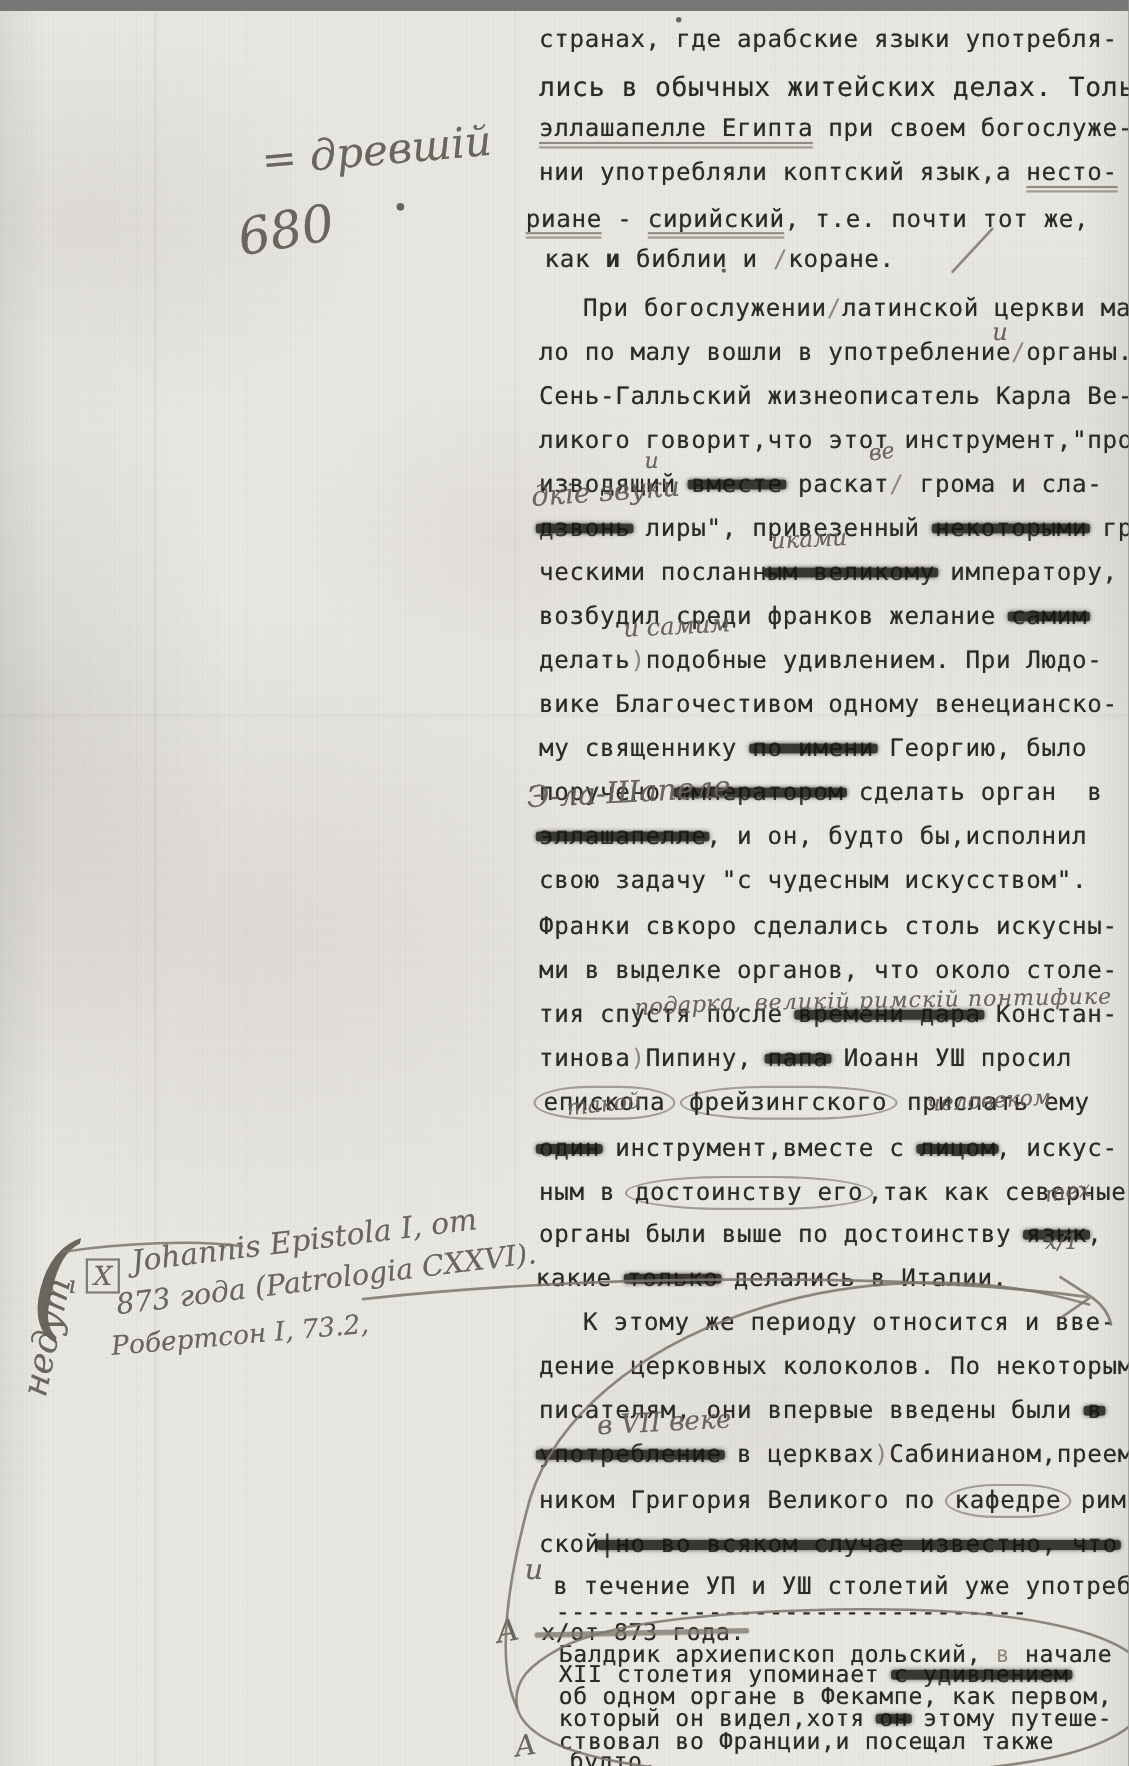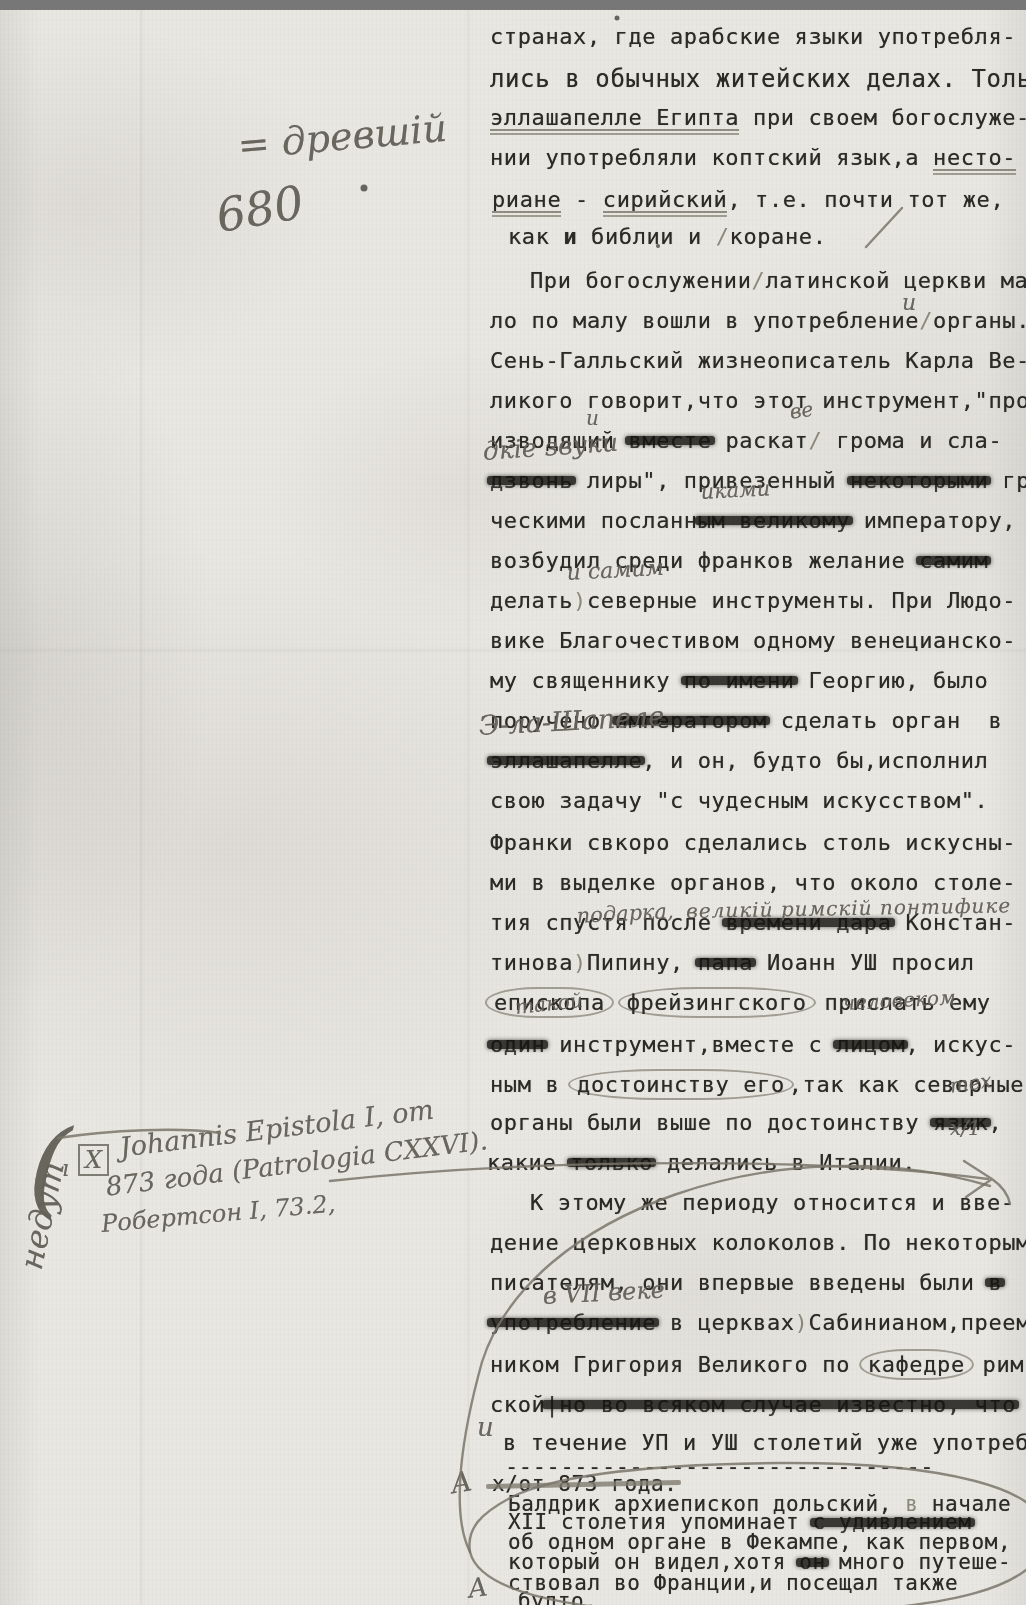--- a/index.html
+++ b/index.html
@@ -48,31 +48,31 @@
 </style>
 </head>
 <body>
 
 <div id="page">
   <div id="typed-layer">
       <div class="tl" style="top: 14px; left: 490px; font-size: 22px;"><span class="sg n">странах, где арабские языки употребля-</span></div>
       <div class="tl" style="top: 55px; left: 490px; font-size: 24px;"><span class="sg n">лись в обычных житейских делах. Только</span></div>
       <div class="tl" style="top: 95px; left: 490px; font-size: 22px;"><span class="sg u">эллашапелле Египта</span><span class="sg n"> при своем богослуже-</span></div>
       <div class="tl" style="top: 135px; left: 490px; font-size: 22px;"><span class="sg n">нии употребляли коптский язык,а </span><span class="sg u">несто-</span></div>
-      <div class="tl" style="top: 177px; left: 492px; font-size: 22px;"><span class="sg u">риане</span><span class="sg n"> - </span><span class="sg u">сирийский</span><span class="sg n">, т.е. почти тот же,</span></div>
-      <div class="tl" style="top: 214px; left: 508px; font-size: 22px;"><span class="sg n">как </span><span class="sg b">и</span><span class="sg n"> библии и </span><span class="sg p">/</span><span class="sg n">коране.</span></div>
+      <div class="tl" style="top: 177px; left: 478px; font-size: 22px;"><span class="sg u">риане</span><span class="sg n"> - </span><span class="sg u">сирийский</span><span class="sg n">, т.е. почти тот же,</span></div>
+      <div class="tl" style="top: 214px; left: 495px; font-size: 22px;"><span class="sg n">как </span><span class="sg b">и</span><span class="sg n"> библии и </span><span class="sg p">/</span><span class="sg n">коране.</span></div>
       <div class="tl" style="top: 258px; left: 530px; font-size: 22px;"><span class="sg n">При богослужении</span><span class="sg p">/</span><span class="sg n">латинской церкви ма-</span></div>
       <div class="tl" style="top: 298px; left: 490px; font-size: 22px;"><span class="sg n">ло по малу вошли в употребление</span><span class="sg p">/</span><span class="sg n">органы.</span></div>
       <div class="tl" style="top: 338px; left: 490px; font-size: 22px;"><span class="sg n">Сень-Галльский жизнеописатель Карла Ве-</span></div>
       <div class="tl" style="top: 378px; left: 490px; font-size: 22px;"><span class="sg n">ликого говорит,что этот инструмент,"про-</span></div>
       <div class="tl" style="top: 418px; left: 490px; font-size: 22px;"><span class="sg n">изводящий </span><span class="sg x">вместе</span><span class="sg n"> раскат</span><span class="sg p">/</span><span class="sg n"> грома и сла-</span></div>
       <div class="tl" style="top: 458px; left: 490px; font-size: 22px;"><span class="sg x">дзвонь</span><span class="sg n"> лиры", привезенный </span><span class="sg x">некоторыми</span><span class="sg n"> гре-</span></div>
       <div class="tl" style="top: 498px; left: 490px; font-size: 22px;"><span class="sg n">ческими посланн</span><span class="sg x">ым великому</span><span class="sg n"> императору,</span></div>
       <div class="tl" style="top: 538px; left: 490px; font-size: 22px;"><span class="sg n">возбудил среди франков желание </span><span class="sg x">самим</span></div>
-      <div class="tl" style="top: 578px; left: 490px; font-size: 22px;"><span class="sg n">делать</span><span class="sg p">)</span><span class="sg n">северные инструменты. При Людо-</span></div>
+      <div class="tl" style="top: 578px; left: 490px; font-size: 22px;"><span class="sg n">делать</span><span class="sg p">)</span><span class="sg n">подобные удивлением. При Людо-</span></div>
       <div class="tl" style="top: 618px; left: 490px; font-size: 22px;"><span class="sg n">вике Благочестивом одному венецианско-</span></div>
       <div class="tl" style="top: 658px; left: 490px; font-size: 22px;"><span class="sg n">му священнику </span><span class="sg x">по имени</span><span class="sg n"> Георгию, было</span></div>
       <div class="tl" style="top: 698px; left: 490px; font-size: 22px;"><span class="sg n">поручено </span><span class="sg x">императором</span><span class="sg n"> сделать орган  в</span></div>
       <div class="tl" style="top: 738px; left: 490px; font-size: 22px;"><span class="sg x">эллашапелле</span><span class="sg n">, и он, будто бы,исполнил</span></div>
       <div class="tl" style="top: 778px; left: 490px; font-size: 22px;"><span class="sg n">свою задачу "с чудесным искусством".</span></div>
       <div class="tl" style="top: 820px; left: 490px; font-size: 22px;"><span class="sg n">Франки свкоро сделались столь искусны-</span></div>
       <div class="tl" style="top: 860px; left: 490px; font-size: 22px;"><span class="sg n">ми в выделке органов, что около столе-</span></div>
       <div class="tl" style="top: 900px; left: 490px; font-size: 22px;"><span class="sg n">тия спустя после </span><span class="sg x">времени дара</span><span class="sg n"> Констан-</span></div>
       <div class="tl" style="top: 940px; left: 490px; font-size: 22px;"><span class="sg n">тинова</span><span class="sg p">)</span><span class="sg n">Пипину, </span><span class="sg x">папа</span><span class="sg n"> Иоанн УШ просил</span></div>
       <div class="tl" style="top: 980px; left: 490px; font-size: 22px;"><span class="sg c">епископа</span><span class="sg n"> </span><span class="sg c">фрейзингского</span><span class="sg n"> прислать ему</span></div>
@@ -85,21 +85,21 @@
       <div class="tl" style="top: 1260px; left: 490px; font-size: 22px;"><span class="sg n">писателям, они впервые введены были </span><span class="sg x">в</span></div>
       <div class="tl" style="top: 1300px; left: 490px; font-size: 22px;"><span class="sg x">употребление</span><span class="sg n"> в церквах</span><span class="sg p">)</span><span class="sg n">Сабинианом,преем-</span></div>
       <div class="tl" style="top: 1342px; left: 490px; font-size: 22px;"><span class="sg n">ником Григория Великого по </span><span class="sg c">кафедре</span><span class="sg n"> рим-</span></div>
       <div class="tl" style="top: 1382px; left: 490px; font-size: 22px;"><span class="sg n">ской</span><span class="sg x">|но во всяком случае известно, что</span></div>
       <div class="tl" style="top: 1420px; left: 503px; font-size: 22px;"><span class="sg n">в течение УП и УШ столетий уже употреб-</span></div>
       <div class="tl" style="top: 1444px; left: 505px; font-size: 22px;"><span class="sg n">-------------------------------</span></div>
       <div class="tl" style="top: 1462px; left: 492px; font-size: 21px;"><span class="sg ps">х/от 873 года.</span></div>
       <div class="tl" style="top: 1482px; left: 508px; font-size: 21px;"><span class="sg n">Балдрик архиепископ дольский, </span><span class="sg p">в</span><span class="sg n"> начале</span></div>
       <div class="tl" style="top: 1500px; left: 508px; font-size: 21px;"><span class="sg n">XII столетия упоминает </span><span class="sg x">с удивлением</span></div>
       <div class="tl" style="top: 1520px; left: 508px; font-size: 21px;"><span class="sg n">об одном органе в Фекампе, как первом,</span></div>
-      <div class="tl" style="top: 1540px; left: 508px; font-size: 21px;"><span class="sg n">который он видел,хотя </span><span class="sg x">он</span><span class="sg n"> много путеше-</span></div>
+      <div class="tl" style="top: 1540px; left: 508px; font-size: 21px;"><span class="sg n">который он видел,хотя </span><span class="sg x">он</span><span class="sg n"> этому путеше-</span></div>
       <div class="tl" style="top: 1561px; left: 508px; font-size: 21px;"><span class="sg n">ствовал во Франции,и посещал также</span></div>
       <div class="tl" style="top: 1579px; left: 518px; font-size: 21px;"><span class="sg n">будто.</span></div>
     </div>
   <div id="hw-layer">
       <div class="hw" style="left: 236px; top: 114px; font-size: 38px; transform: rotate(-5deg); transform-origin: 0px 0px;">= древшій</div>
       <div class="hw" style="left: 212px; top: 180px; font-size: 46px; transform: rotate(-10deg); transform-origin: 0px 0px;">680</div>
       <div class="hw" style="left: 902px; top: 280px; font-size: 22px;">и</div>
       <div class="hw" style="left: 586px; top: 396px; font-size: 20px;">и</div>
       <div class="hw" style="left: 788px; top: 390px; font-size: 20px; transform: rotate(-8deg); transform-origin: 0px 0px;">ве</div>
       <div class="hw" style="left: 482px; top: 427px; font-size: 25px; transform: rotate(-4deg); transform-origin: 0px 0px;">дкіе звуки</div>

